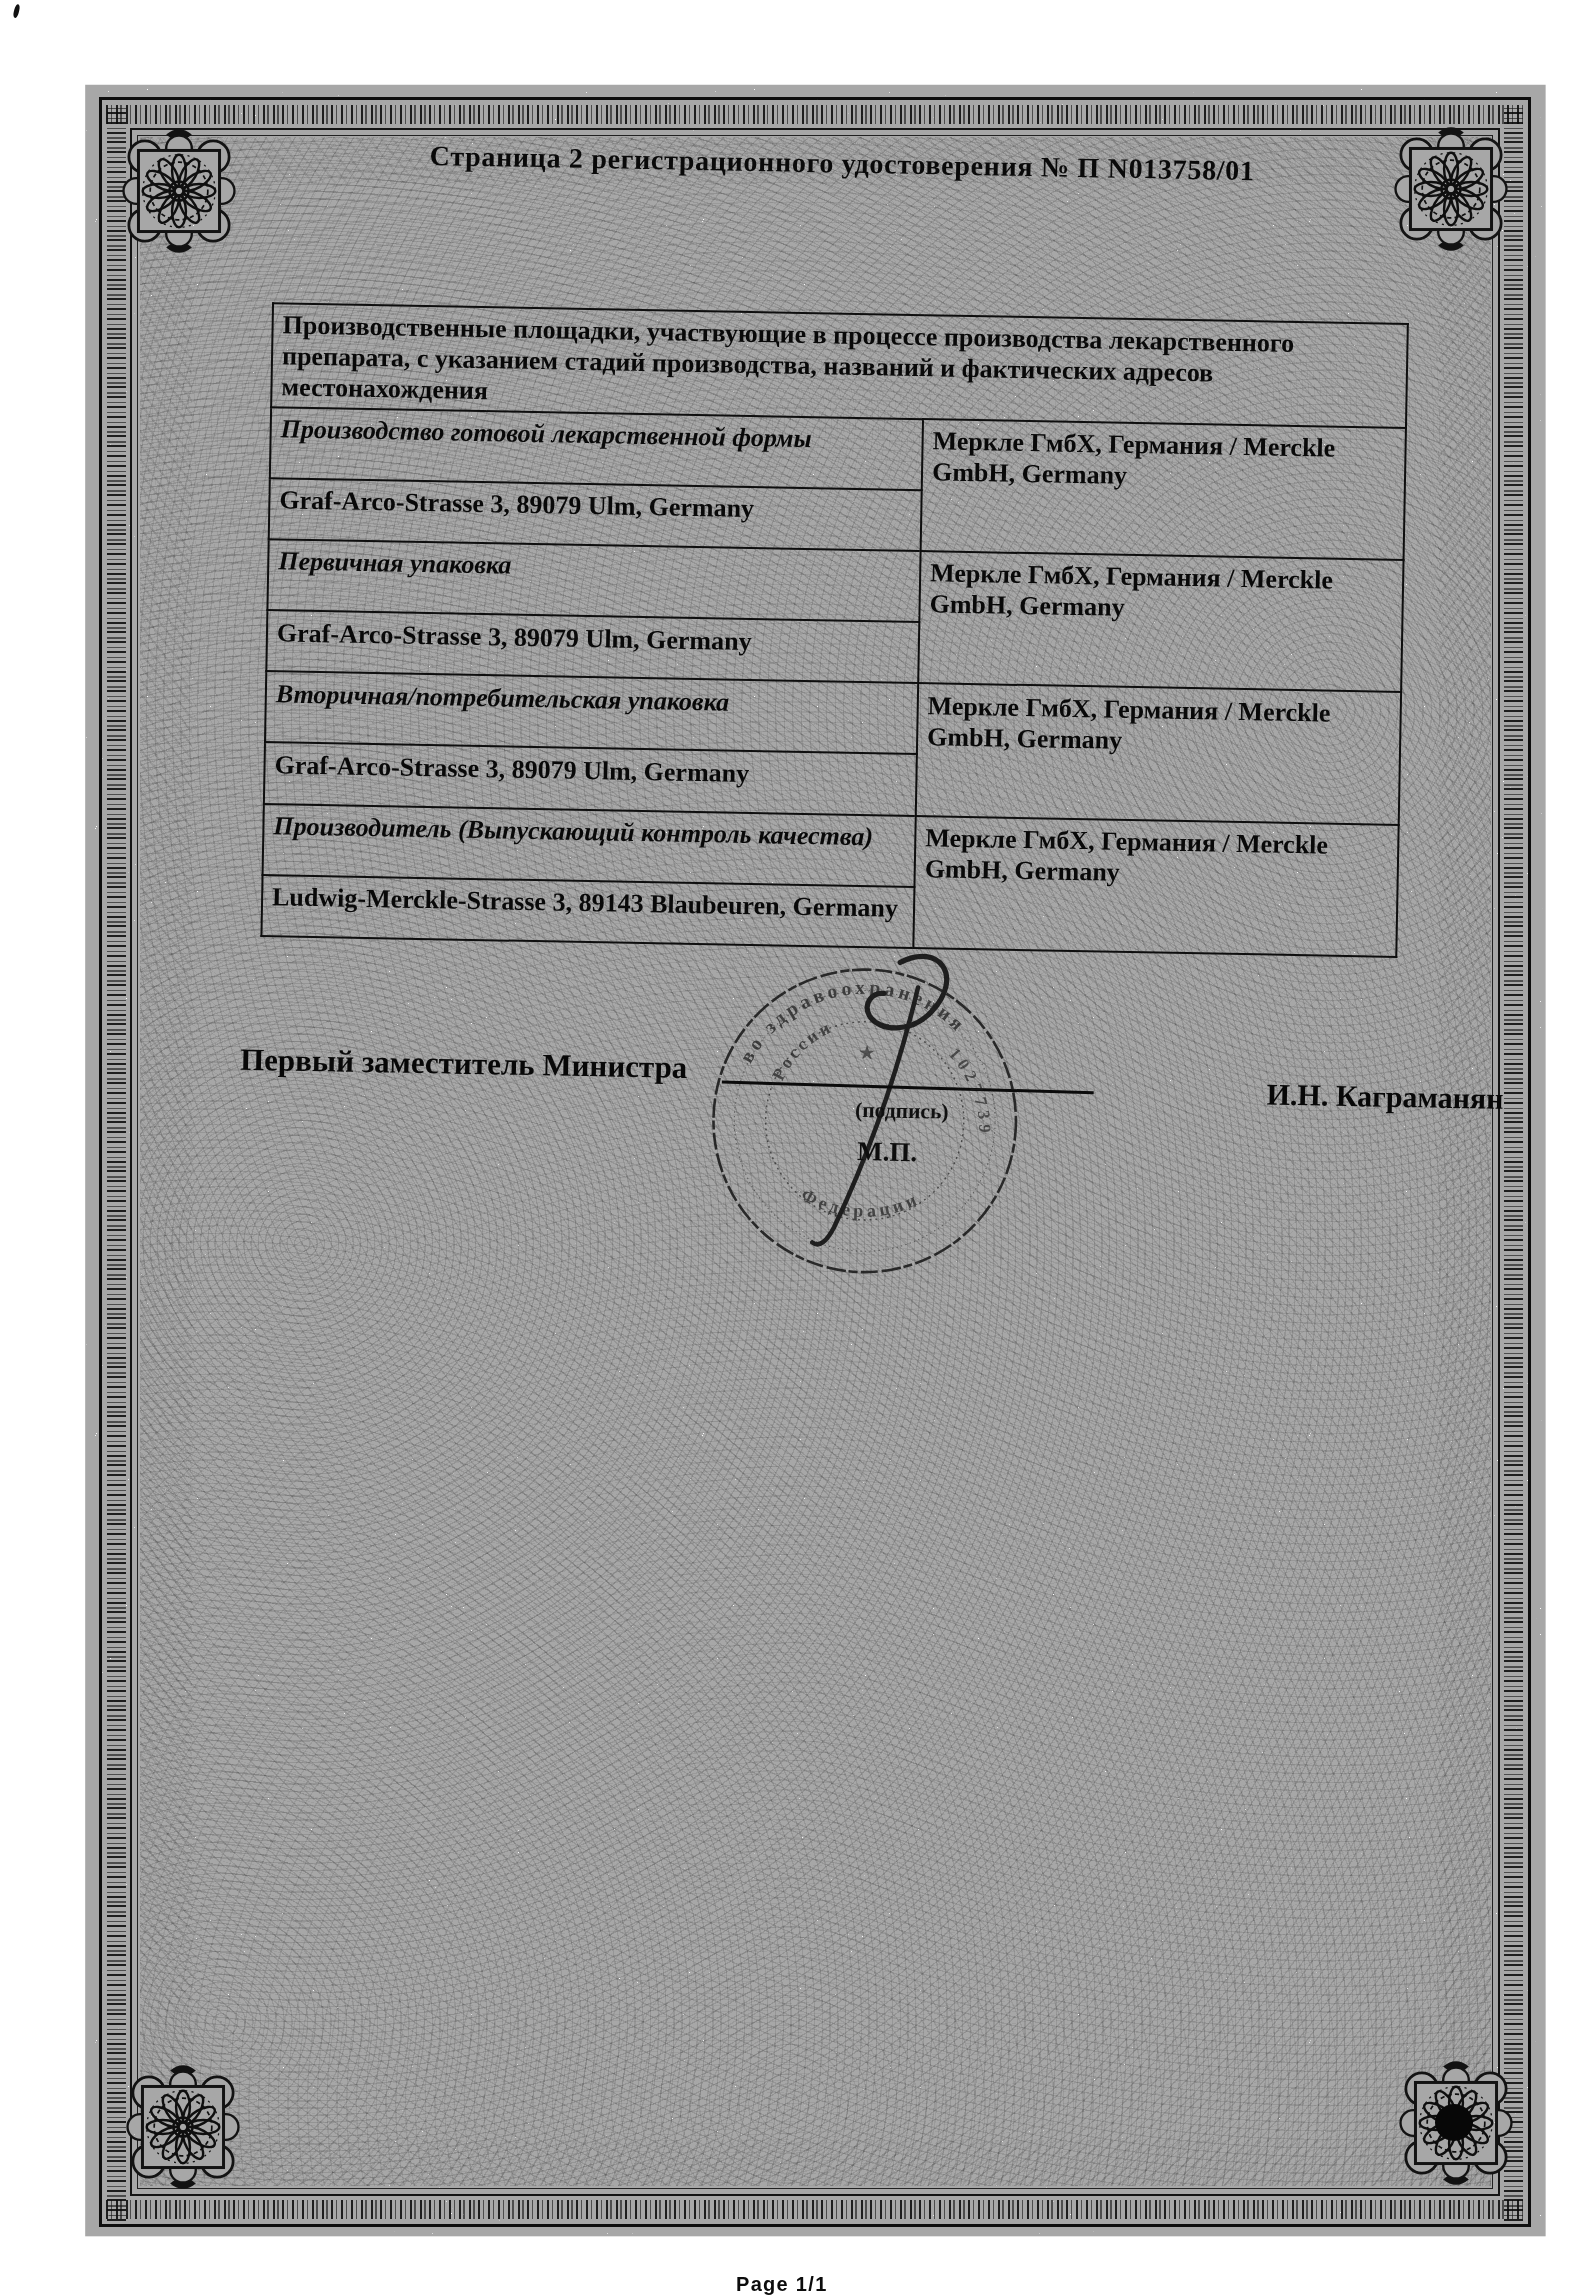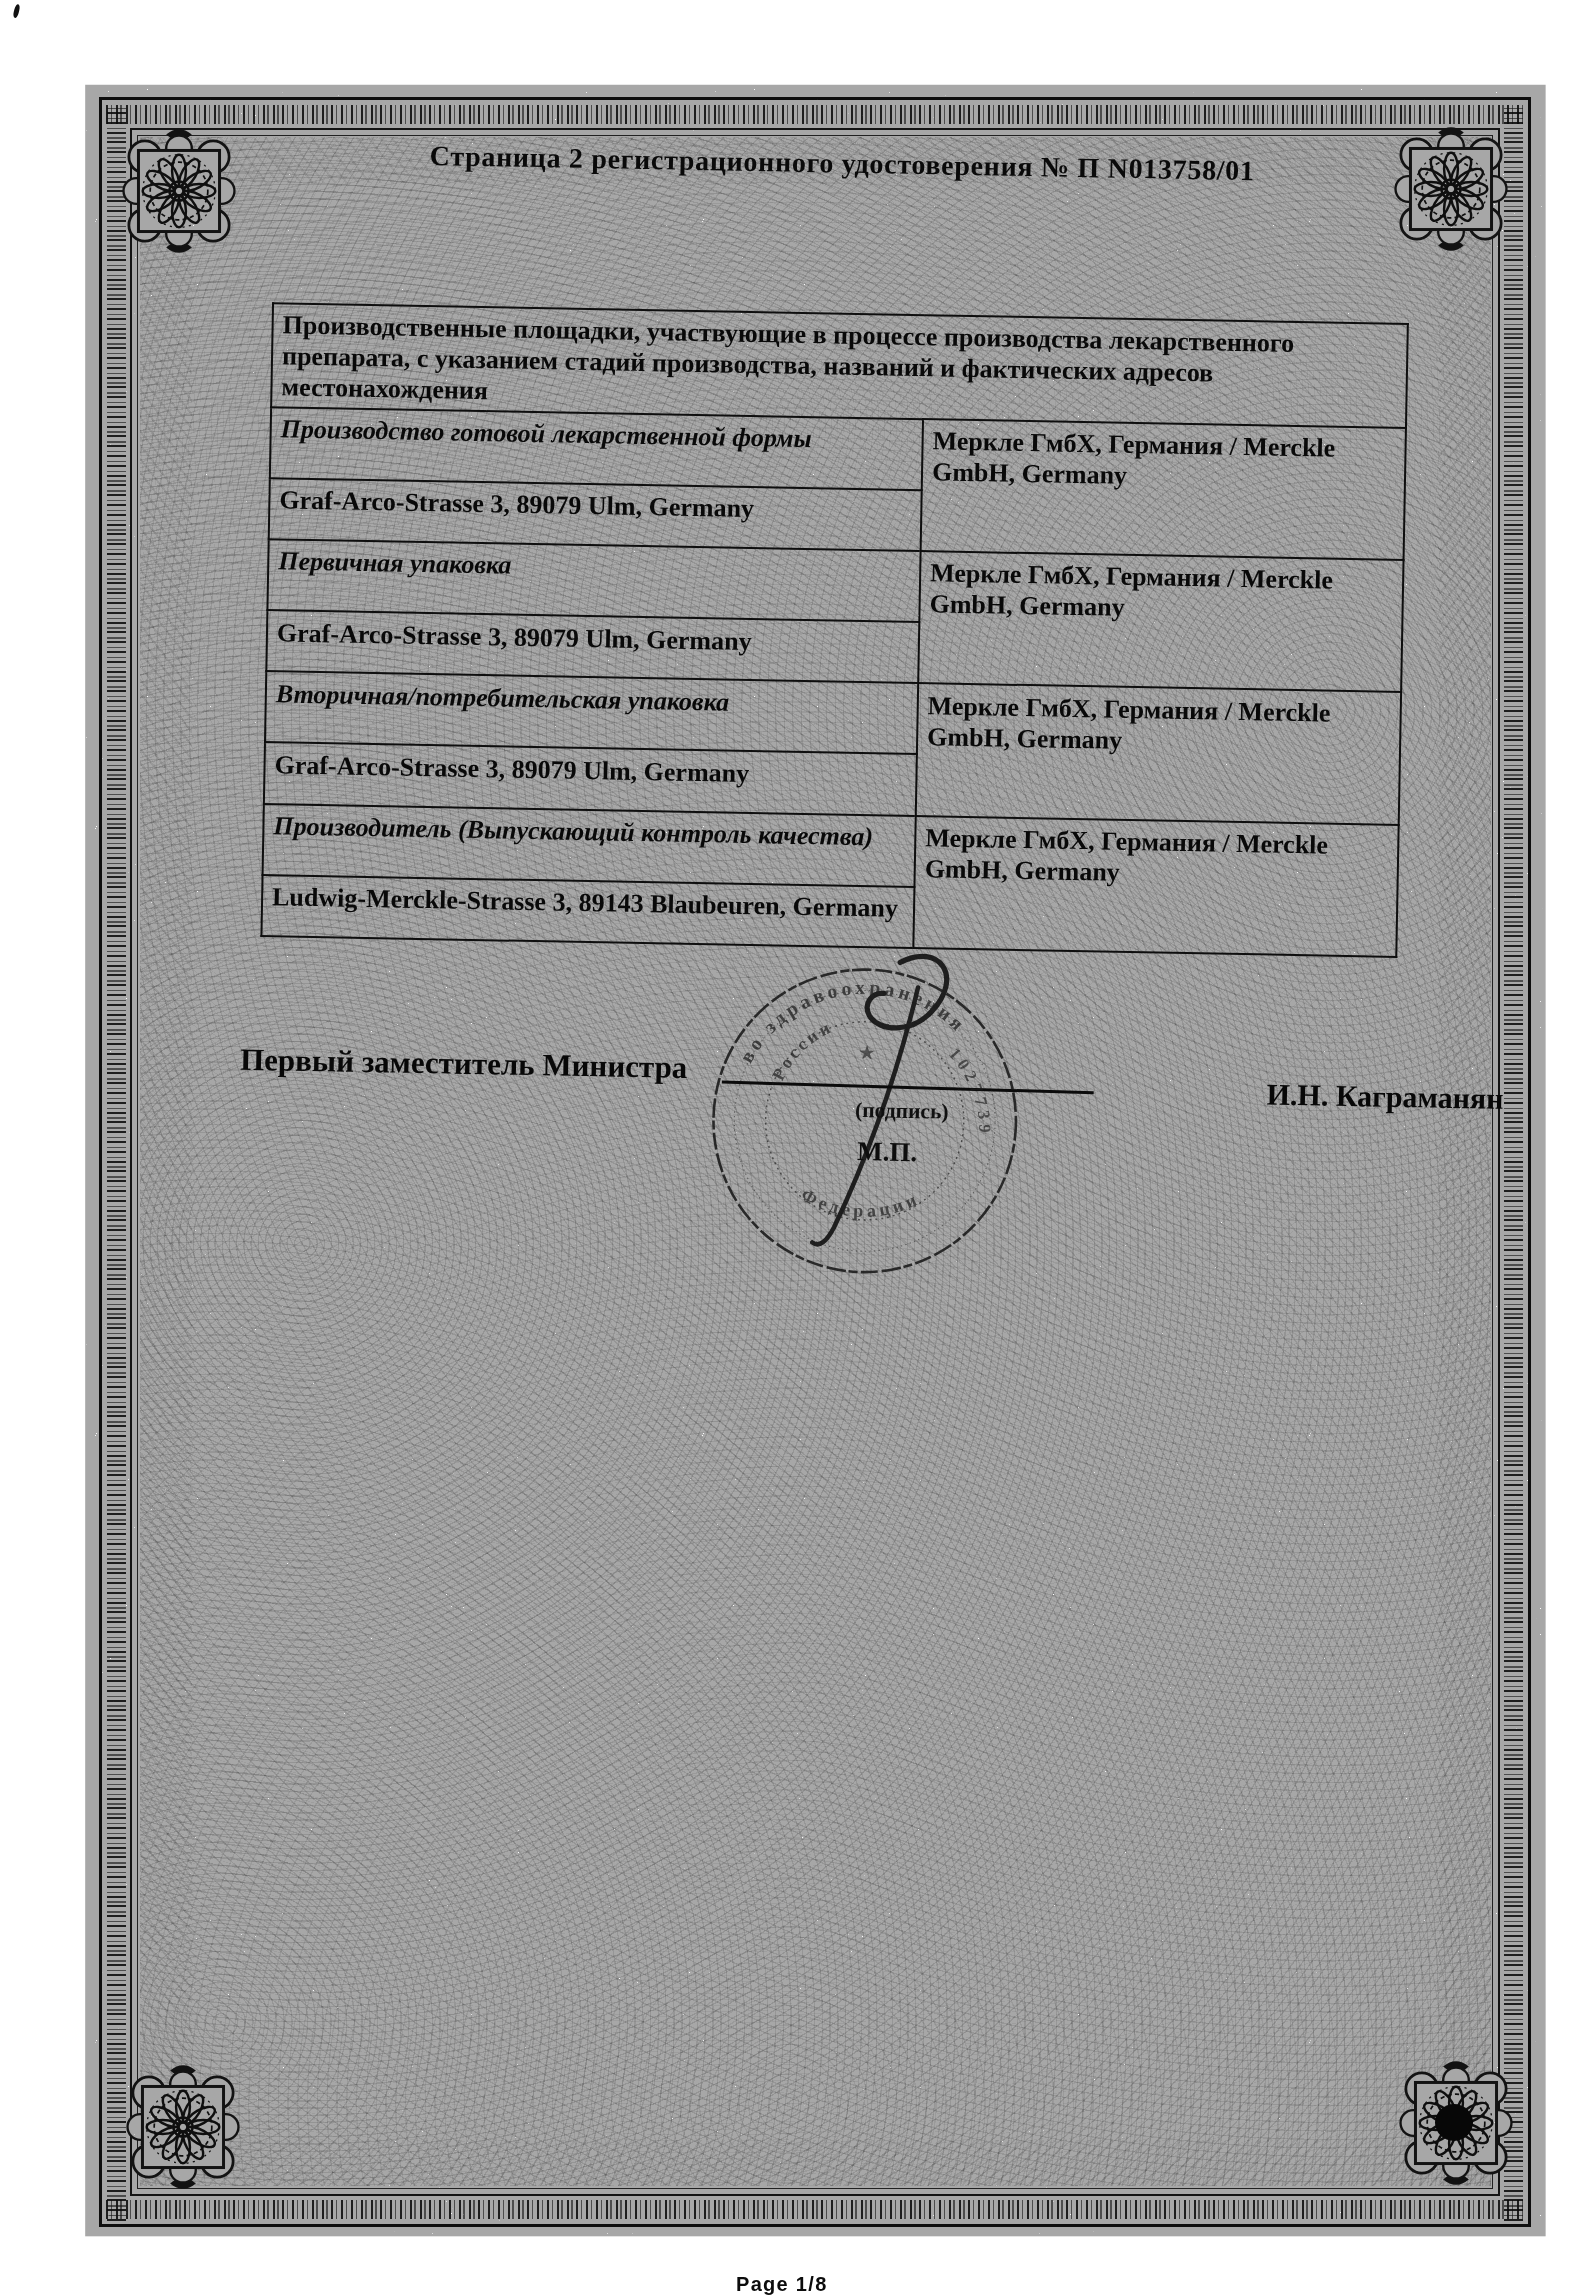--- a/index.html
+++ b/index.html
@@ -235,21 +235,21 @@
       <text x="242" y="172" font-size="26" opacity=".7">★</text>
     </g>
     <g fill="none" stroke="#161616" stroke-linecap="round">
       <path d="M 302,24 C 362,-8 400,44 352,98 C 322,132 272,132 256,106 C 246,88 260,70 278,72" stroke-width="8"></path>
       <path d="M 330,62 C 302,190 258,322 208,432 C 197,454 186,464 175,456" stroke-width="7"></path>
     </g>
   </svg>
 
 </div>
 
-<div class="footer">Page 1/8</div>
+<div class="footer">Page 1/1</div>
 
 <div class="punch-dot"></div>
 <div class="artifact-comma"></div>
 
 <svg class="speckle noprint" width="1593" height="2295" viewBox="0 0 2442 3520">
   <rect x="130" y="130" width="2240" height="3300" fill="#000" filter="url(#specklef)"></rect>
 </svg>
 
 
 </body></html>

